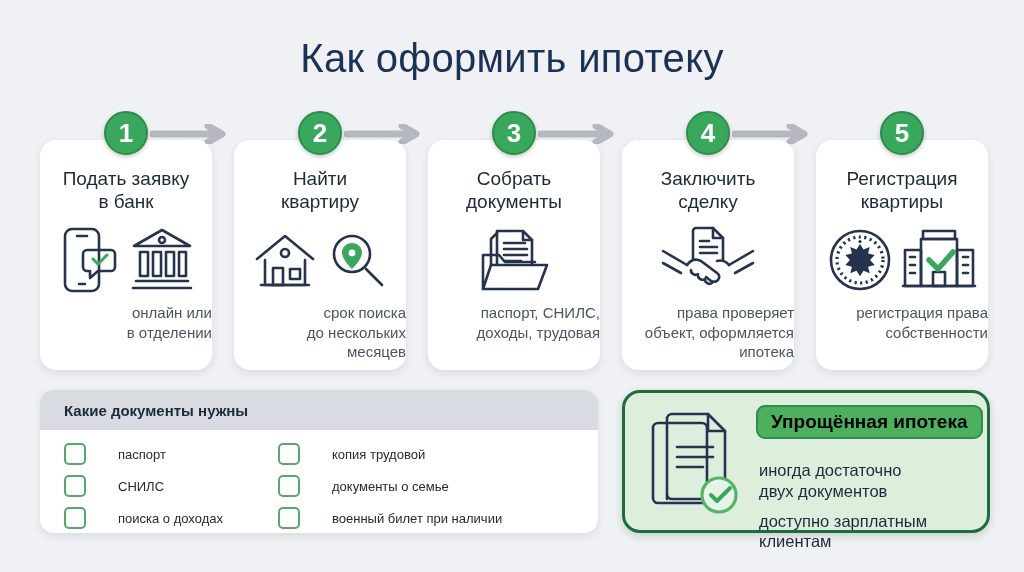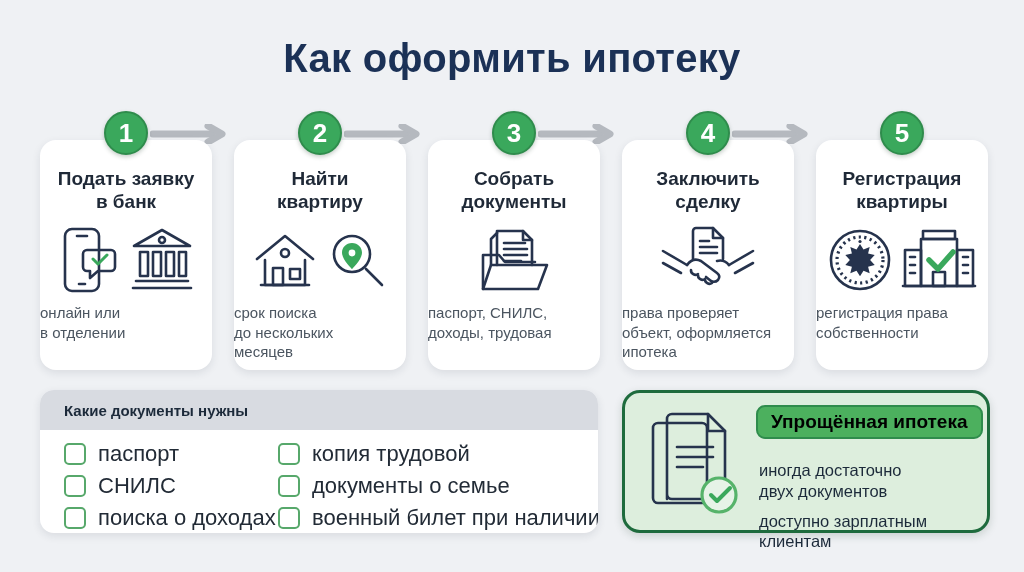--- a/index.html
+++ b/index.html
@@ -5,51 +5,51 @@
   :root{
     --background:#eff1f4; --navy:#1b3156; --text-dark:#222b36; --text-muted:#4b5560;
     --green:#3aa85c; --green-dark:#2f8c4c; --green-badge:#4cb05e; --green-border:#1e6b3d;
     --green-light:#ddeedd; --checkbox-green:#57a86b; --arrow-gray:#b5b9bf;
     --header-gray:#d8dbe1; --card-white:#ffffff; --icon-stroke:#26334d;
   }
   html,body{margin:0;padding:0;}
   .canvas{position:relative;width:1024px;height:572px;background:var(--background);
     font-family:"Liberation Sans",sans-serif;overflow:hidden;}
   .page-title{position:absolute;top:36px;left:0;width:1024px;text-align:center;
-    font-size:40px;font-weight:700;color:var(--navy);letter-spacing:.3px;}
+    font-size:40px;font-weight:400;color:var(--navy);letter-spacing:.3px;}
   
   .step-card{position:absolute;top:140px;width:172px;height:230px;background:var(--card-white);
     border-radius:16px;box-shadow:0 3px 8px rgba(30,40,60,.10);}
   .step-card.c0{left:40px}.step-card.c1{left:234px}.step-card.c2{left:428px}
   .step-card.c3{left:622px}.step-card.c4{left:816px}
   .step-circle{position:absolute;top:-29px;left:50%;transform:translateX(-50%);
     width:44px;height:44px;border-radius:50%;background:var(--green);
     border:2px solid var(--green-dark);color:#fff;font-size:26px;font-weight:700;
     display:flex;align-items:center;justify-content:center;box-sizing:border-box;
     box-shadow:0 2px 4px rgba(30,60,40,.25);}
-  .step-title{margin-top:27px;text-align:center;font-size:19px;font-weight:700;
+  .step-title{margin-top:27px;text-align:center;font-size:19px;font-weight:400;
     color:#1f2937;line-height:1.22;}
   .step-icons{height:86px;display:flex;align-items:center;justify-content:center;
     gap:9px;margin-top:4px;}
-  .step-subtitle{text-align:left;font-size:15px;color:var(--text-muted);line-height:1.28;}
+  .step-subtitle{text-align:right;font-size:15px;color:var(--text-muted);line-height:1.28;}
   .arrow{position:absolute;top:124px;width:82px;height:20px;}
   .arrow.a0{left:150px}.arrow.a1{left:344px}.arrow.a2{left:538px}.arrow.a3{left:732px}
   
   .docs-panel{position:absolute;left:40px;top:390px;width:558px;height:143px;
     background:var(--card-white);border-radius:14px;overflow:hidden;
     box-shadow:0 3px 8px rgba(30,40,60,.10);}
   .docs-header{height:40px;background:var(--header-gray);display:flex;align-items:center;
     padding-left:24px;font-size:15px;font-weight:700;color:#1c2a3a;}
   .docs-body{position:relative;height:103px;}
   .doc-col{position:absolute;top:8px;}
   .doc-col.col0{left:24px}.doc-col.col1{left:238px}
   .doc-item{display:flex;align-items:center;height:32px;}
   .checkbox{width:18px;height:18px;border:2px solid var(--checkbox-green);border-radius:5px;
     background:#fff;margin-right:12px;flex:0 0 auto;}
-  .doc-label{font-size:22px;color:var(--text-dark);white-space:nowrap;}
+  .doc-label{font-size:13px;color:var(--text-dark);white-space:nowrap;margin-left:20px;}
   
   .simple-card{position:absolute;left:622px;top:390px;width:368px;height:143px;
     box-sizing:border-box;background:var(--green-light);border:3px solid var(--green-border);
     border-radius:18px;box-shadow:0 3px 8px rgba(30,60,40,.18);}
   .simple-doc-icon{position:absolute;left:22px;top:14px;}
   .simple-badge{position:absolute;left:131px;top:12px;height:34px;padding:0 13px;
     box-sizing:border-box;background:var(--green-badge);border:2px solid var(--green-dark);
     border-radius:9px;display:flex;align-items:center;font-size:19px;font-weight:700;
     color:#000000;white-space:nowrap;}
   .simple-points{position:absolute;left:134px;top:67px;}

